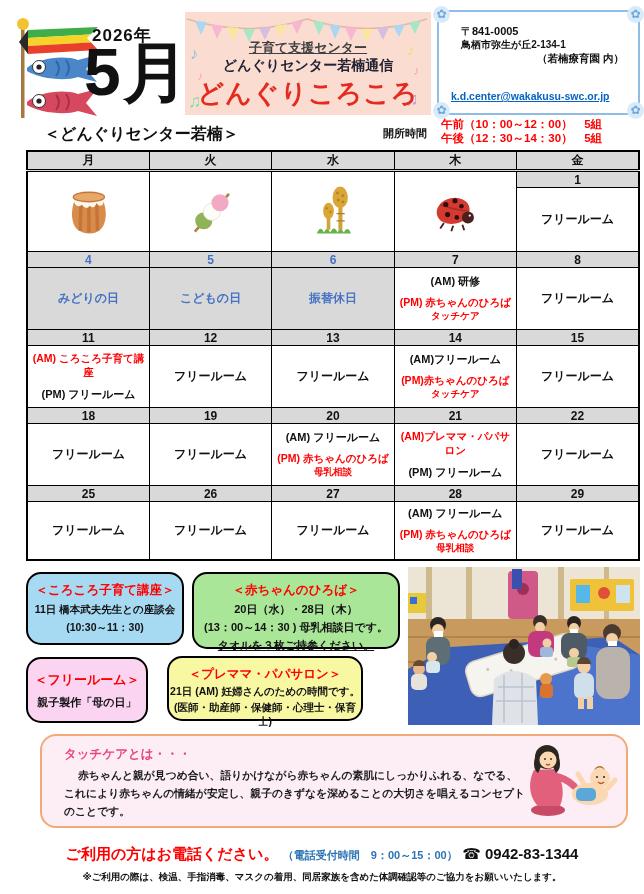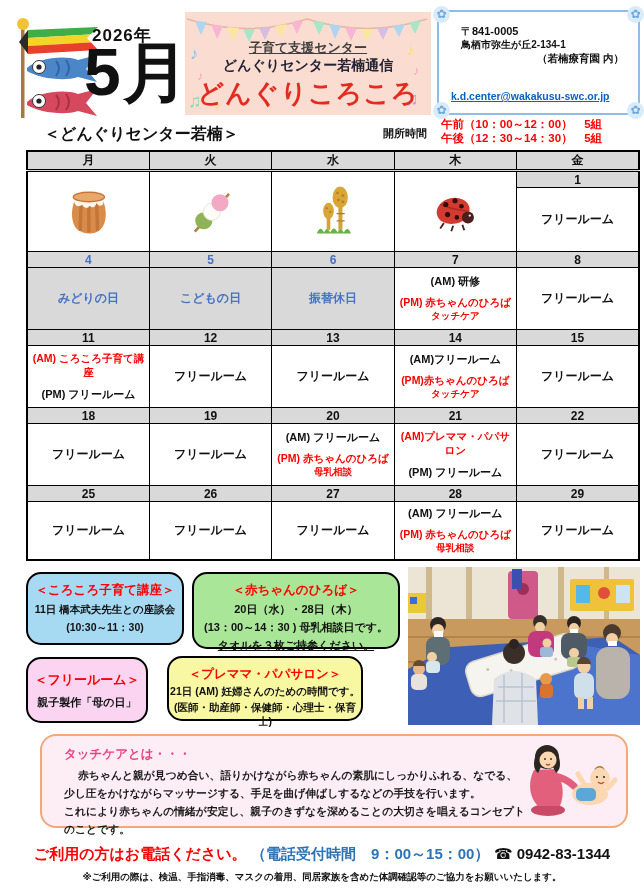--- a/index.html
+++ b/index.html
@@ -86,21 +86,21 @@
     background:#fdeef6; border:2.5px solid #f2a878; border-radius:16px; }
   #touchcare .ttl { position:absolute; left:22px; top:10px; font-size:12.5px; color:#e8447e; }
   #touchcare .body { position:absolute; left:22px; top:30px; width:470px;
     font-size:10.8px; line-height:18px; color:#1a1a1a; }
   #touchcare .body .indent { padding-left:14px; }
   #tc-illust { position:absolute; right:8px; top:4px; }
 
   
   #footer-call { left:0; top:845px; width:644px; text-align:center; }
   #footer-call .red { color:#f00; font-size:15px; }
-  #footer-call .blue { color:#2e74b5; font-size:15px; }
+  #footer-call .blue { color:#2e74b5; font-size:11px; }
   #footer-call .tel { color:#111; font-size:15px; }
   #footer-note { left:0; top:871px; width:644px; text-align:center; font-size:9.5px; }
 </style>
 </head>
 <body>
 
 <div id="page">
 
   <svg class="abs" style="left:8px;top:16px" width="92" height="104" viewBox="0 0 92 104">
     <rect x="13" y="8" width="3.5" height="94" fill="#a5793f"></rect>
@@ -415,21 +415,20 @@
       <path d="M90,120 H126 M88,134 H128 M96,108 V156 M114,106 V156" stroke="#b9c4cf" stroke-width="1.5" fill="none"></path>
       <circle cx="138" cy="112" r="6" fill="#e8984a"></circle>
         <rect x="132" y="117" width="13" height="14" rx="4" fill="#d8742f"></rect>
     </g>
   </svg>
 
   <div class="abs" id="touchcare">
     <div class="ttl">タッチケアとは・・・</div>
     <div class="body">
       <div class="indent">赤ちゃんと親が見つめ合い、語りかけながら赤ちゃんの素肌にしっかりふれる、なでる、</div>
-      <div>少し圧をかけながらマッサージする、手足を曲げ伸ばしするなどの手技を行います。</div>
       <div>これにより赤ちゃんの情緒が安定し、親子のきずなを深めることの大切さを唱えるコンセプトのことです。</div>
     </div>
     <svg id="tc-illust" width="100" height="78" viewBox="0 0 100 78">
       <ellipse cx="30" cy="70" rx="17" ry="6" fill="#c84a66"></ellipse>
       <path d="M16,30 C9,44 12,58 20,66 L42,66 C47,54 45,40 37,29 Z" fill="#e2607c"></path>
       <circle cx="29" cy="17" r="12" fill="#2c2620"></circle>
       <path d="M17,17 q-3,12 3,16 l4,-8 M41,17 q3,12 -3,16 l-4,-8" fill="#2c2620"></path>
       <circle cx="30" cy="20" r="8.5" fill="#fbd7b2"></circle>
       <circle cx="27" cy="19" r="1" fill="#333"></circle>
         <circle cx="33" cy="19" r="1" fill="#333"></circle>

